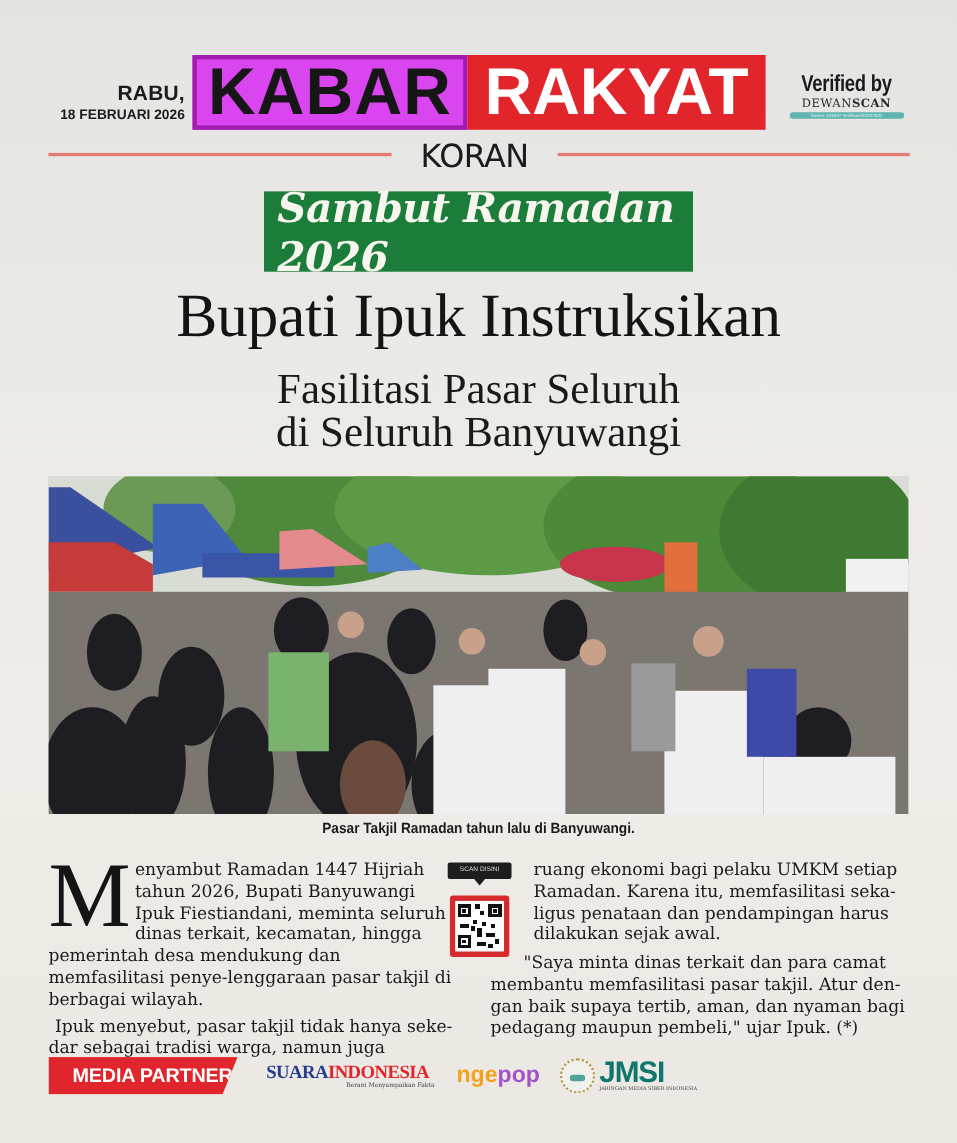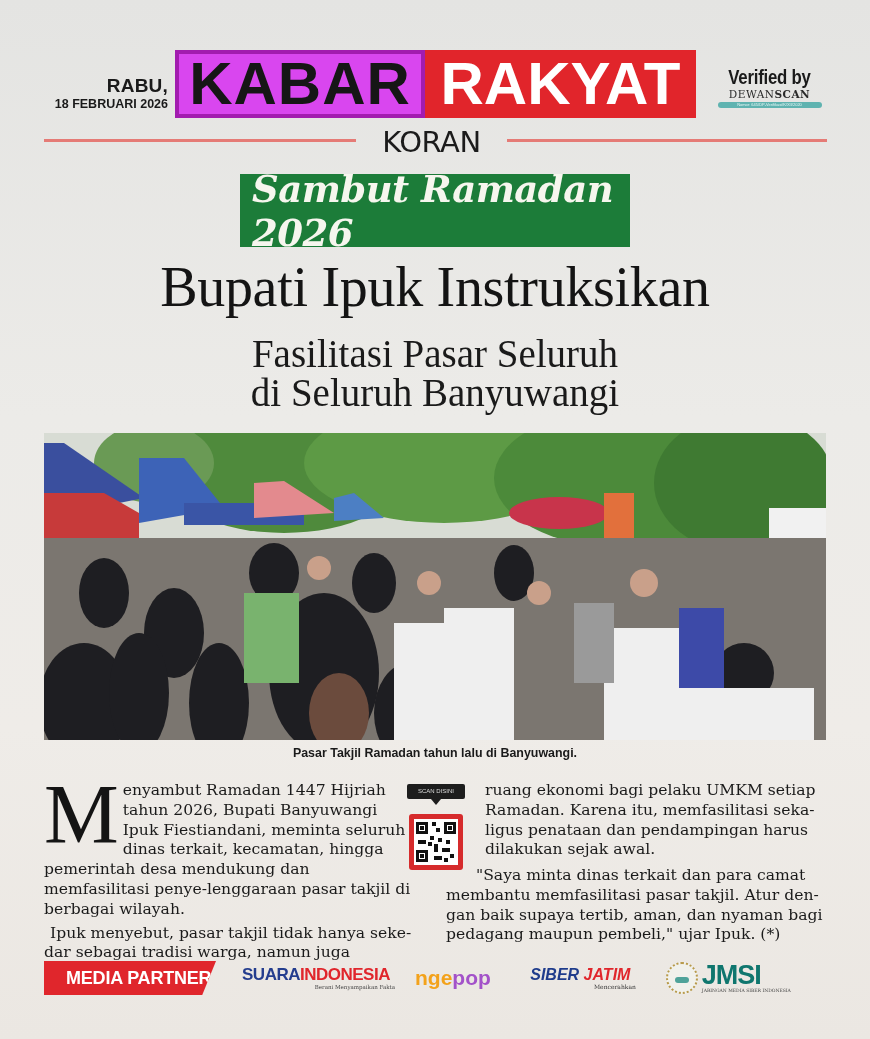--- a/index.html
+++ b/index.html
@@ -76,21 +76,21 @@
   .col-right { left: 470px; top: 781px; width: 358px; font-family: "DejaVu Serif", serif; font-size: 15.6px; line-height: 19.8px; color: #1a1a1a; margin-left: 15px; }
   .col-right-full { left: 446px; top: 866px; width: 384px; font-family: "DejaVu Serif", serif; font-size: 15.6px; line-height: 19.8px; color: #1a1a1a; text-indent: 30px; }
 
   
   .partners { left: 44px; top: 961px; width: 782px; height: 34px; display: flex; align-items: center; }
   .mp-badge { width: 172px; height: 34px; background: #e0262c; color: #fff;
     font-family: "Liberation Sans", sans-serif; font-weight: 700; font-size: 18px; line-height: 34px; padding-left: 22px;
     clip-path: polygon(0 0, 100% 0, 92% 100%, 0 100%); letter-spacing: -0.2px; }
   .partner { display: flex; flex-direction: column; align-items: center; justify-content: center; height: 34px; }
   .p-suara { margin-left: 17px; width: 166px; }
-  .p-suara .main { font-family: Liberation Sans, sans-serif; font-weight: 700; font-size: 17px; line-height: 18px; letter-spacing: -0.5px; }
+  .p-suara .main { font-family: Liberation Serif, serif; font-weight: 700; font-size: 17px; line-height: 18px; letter-spacing: -0.5px; }
   .p-suara .main .a { color: #243d8e; } .p-suara .main .b { color: #e0262c; }
   .p-suara .tag { font-size: 5.5px; line-height: 7px; color: #444; align-self: flex-end; margin-right: 4px; }
   .p-ngepop { margin-left: 16px; font-family: "Liberation Sans", sans-serif; font-weight: 700; font-size: 21px; }
   .p-ngepop .n { color: #f3a21b; } .p-ngepop .p { color: #a352c9; }
   .p-siber { margin-left: 22px; width: 135px; }
   .p-siber .main { font-family: "Liberation Sans", sans-serif; font-weight: 700; font-size: 16px; line-height: 17px; font-style: italic; }
   .p-siber .s { color: #1f3c8c; } .p-siber .j { color: #e0262c; }
   .p-siber .tag { font-size: 6px; line-height: 7px; color: #333; align-self: flex-end; margin-right: 12px; }
   .p-jmsi { margin-left: 18px; display: flex; flex-direction: row; align-items: center; }
   .jmsi-emblem { width: 32px; height: 32px; border-radius: 50%; border: 2px dotted #b89a4b; background: #f1f1ec; position: relative; }
@@ -236,24 +236,20 @@
 
 <div class="abs partners">
   <div class="mp-badge">MEDIA PARTNER</div>
   <div class="partner p-suara">
     <div class="main"><span class="a">SUARA</span><span class="b">INDONESIA</span></div>
     <div class="tag">Berani Menyampaikan Fakta</div>
   </div>
   <div class="partner p-ngepop">
     <div><span class="n">nge</span><span class="p">pop</span></div>
   </div>
-  <div class="partner p-siber">
-    <div class="main"><span class="s">SIBER</span> <span class="j">JATIM</span></div>
-    <div class="tag">Mencerahkan</div>
-  </div>
   <div class="partner p-jmsi">
     <div class="jmsi-emblem"></div>
     <div class="jmsi-text">
       <div class="main">JMSI</div>
       <div class="tag">JARINGAN MEDIA SIBER INDONESIA</div>
     </div>
   </div>
 </div>
 
 </body></html>

